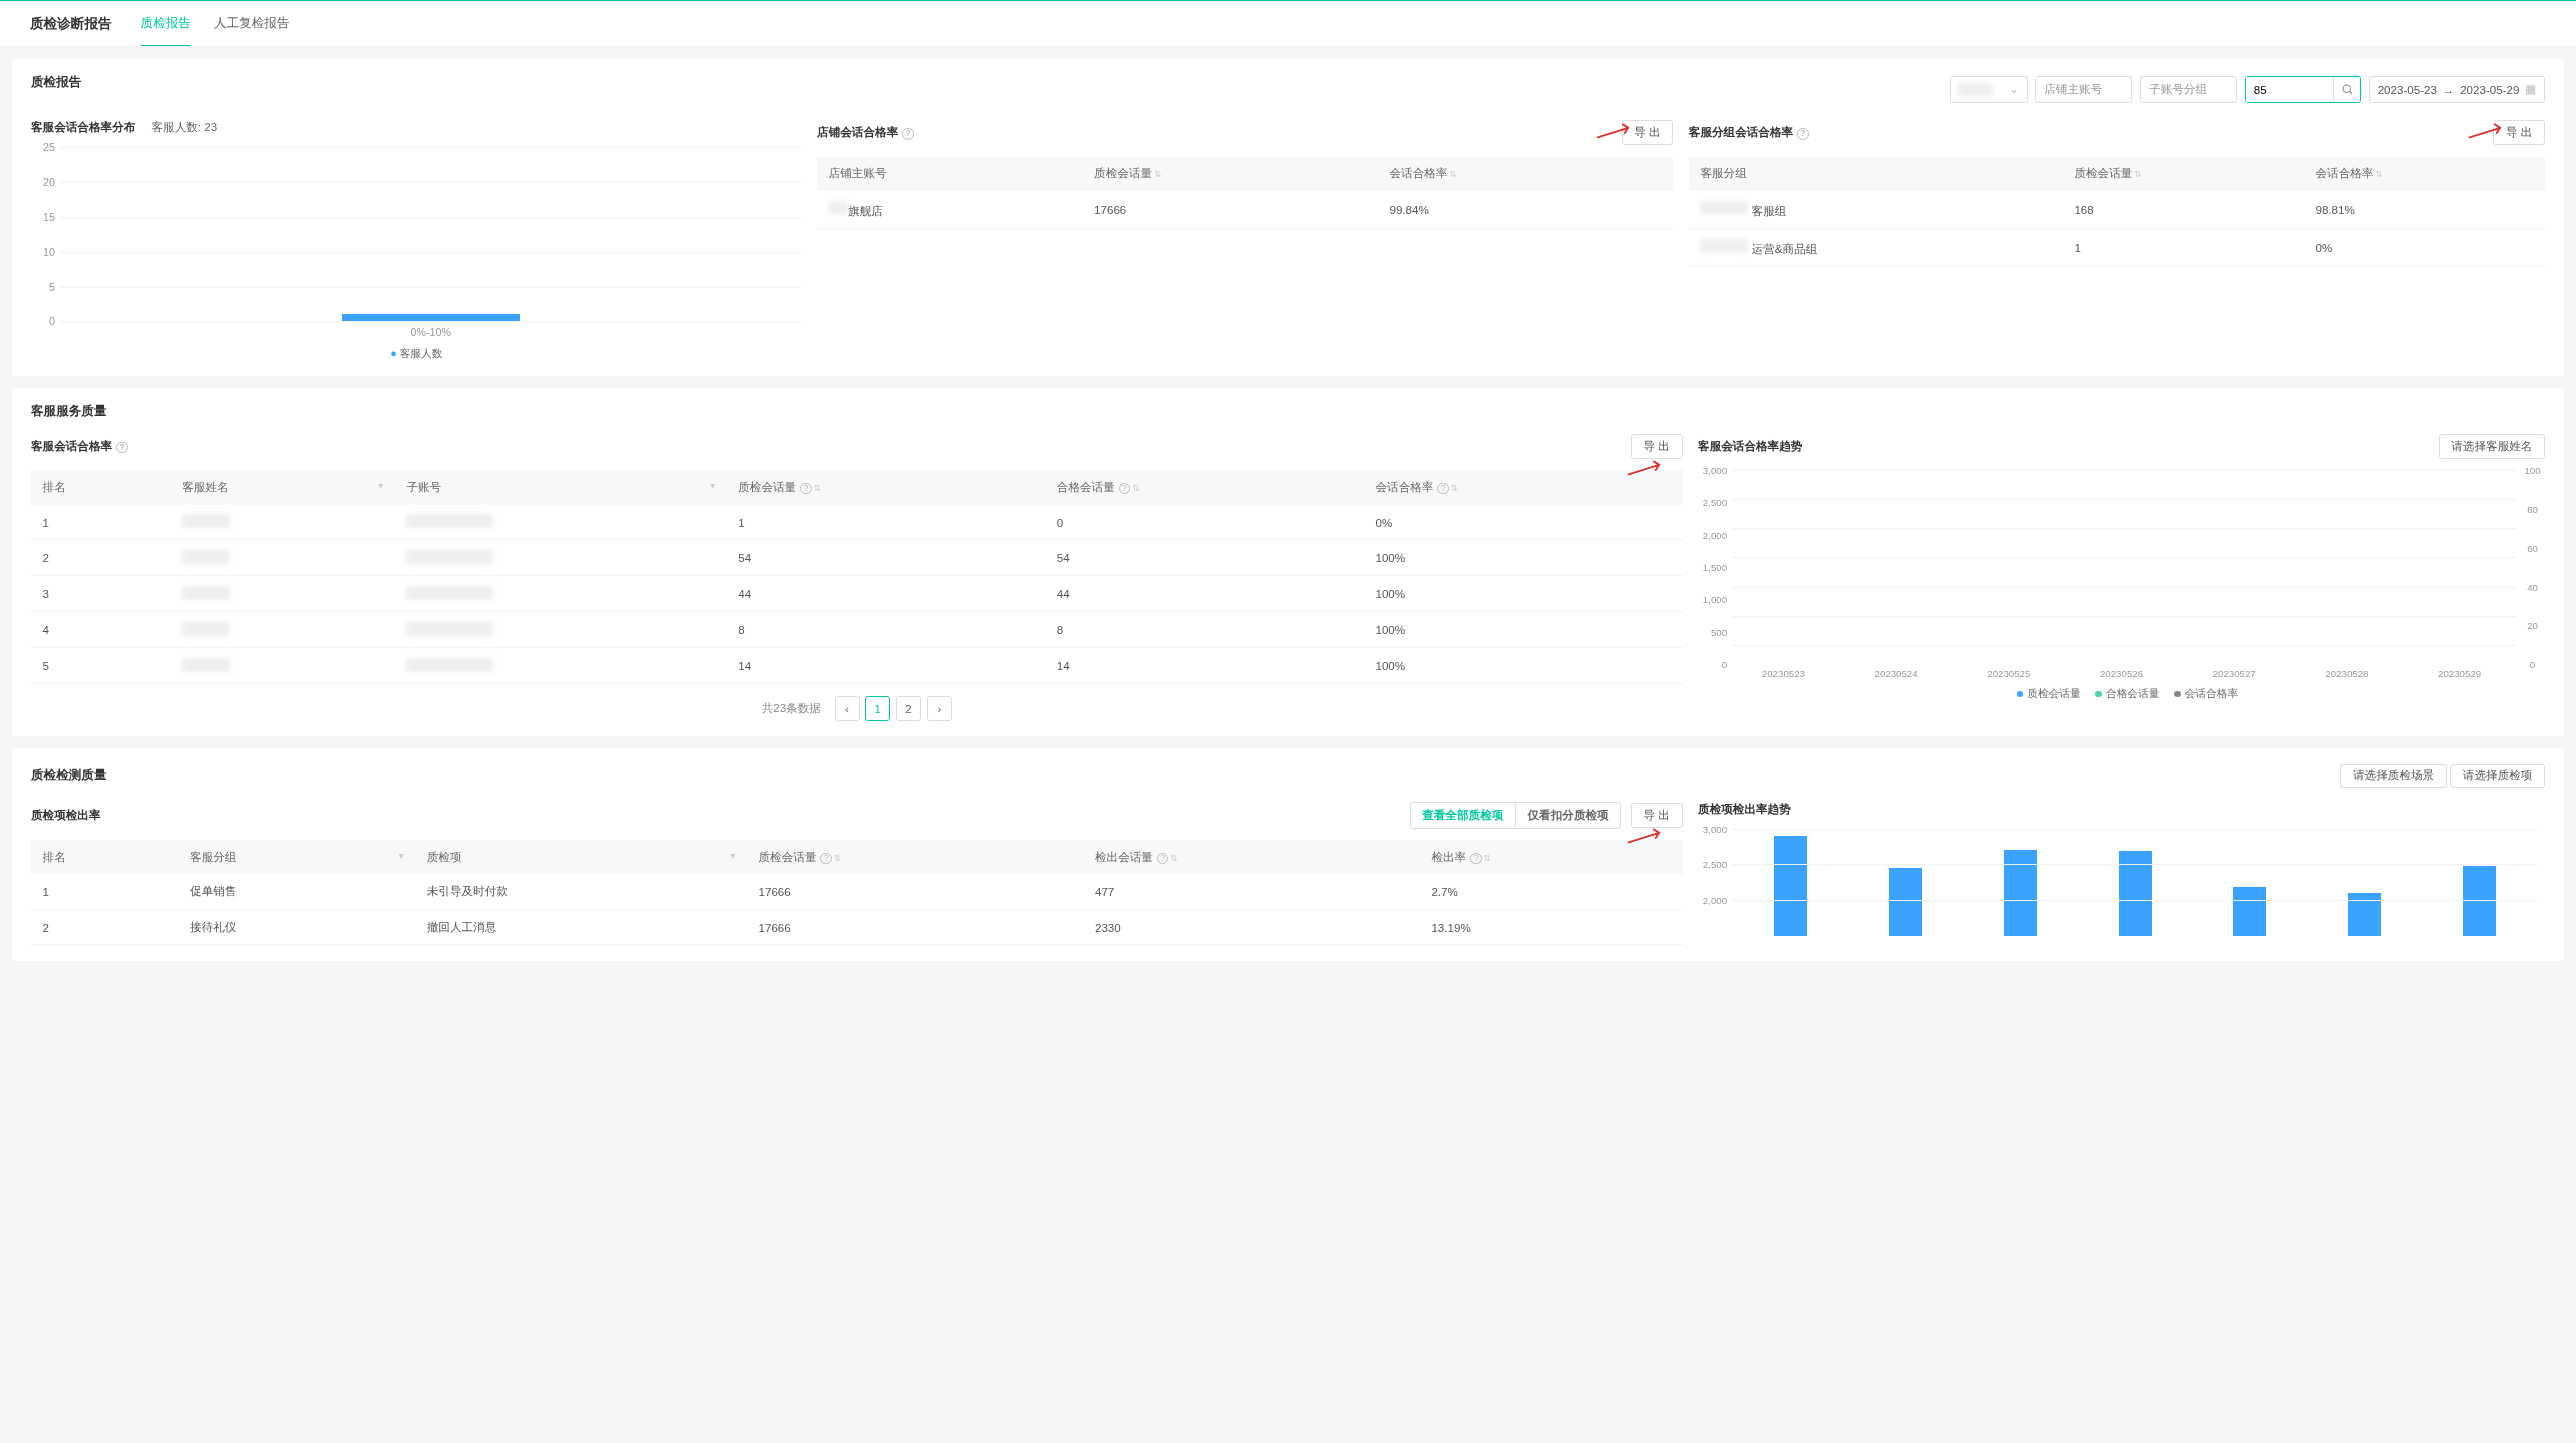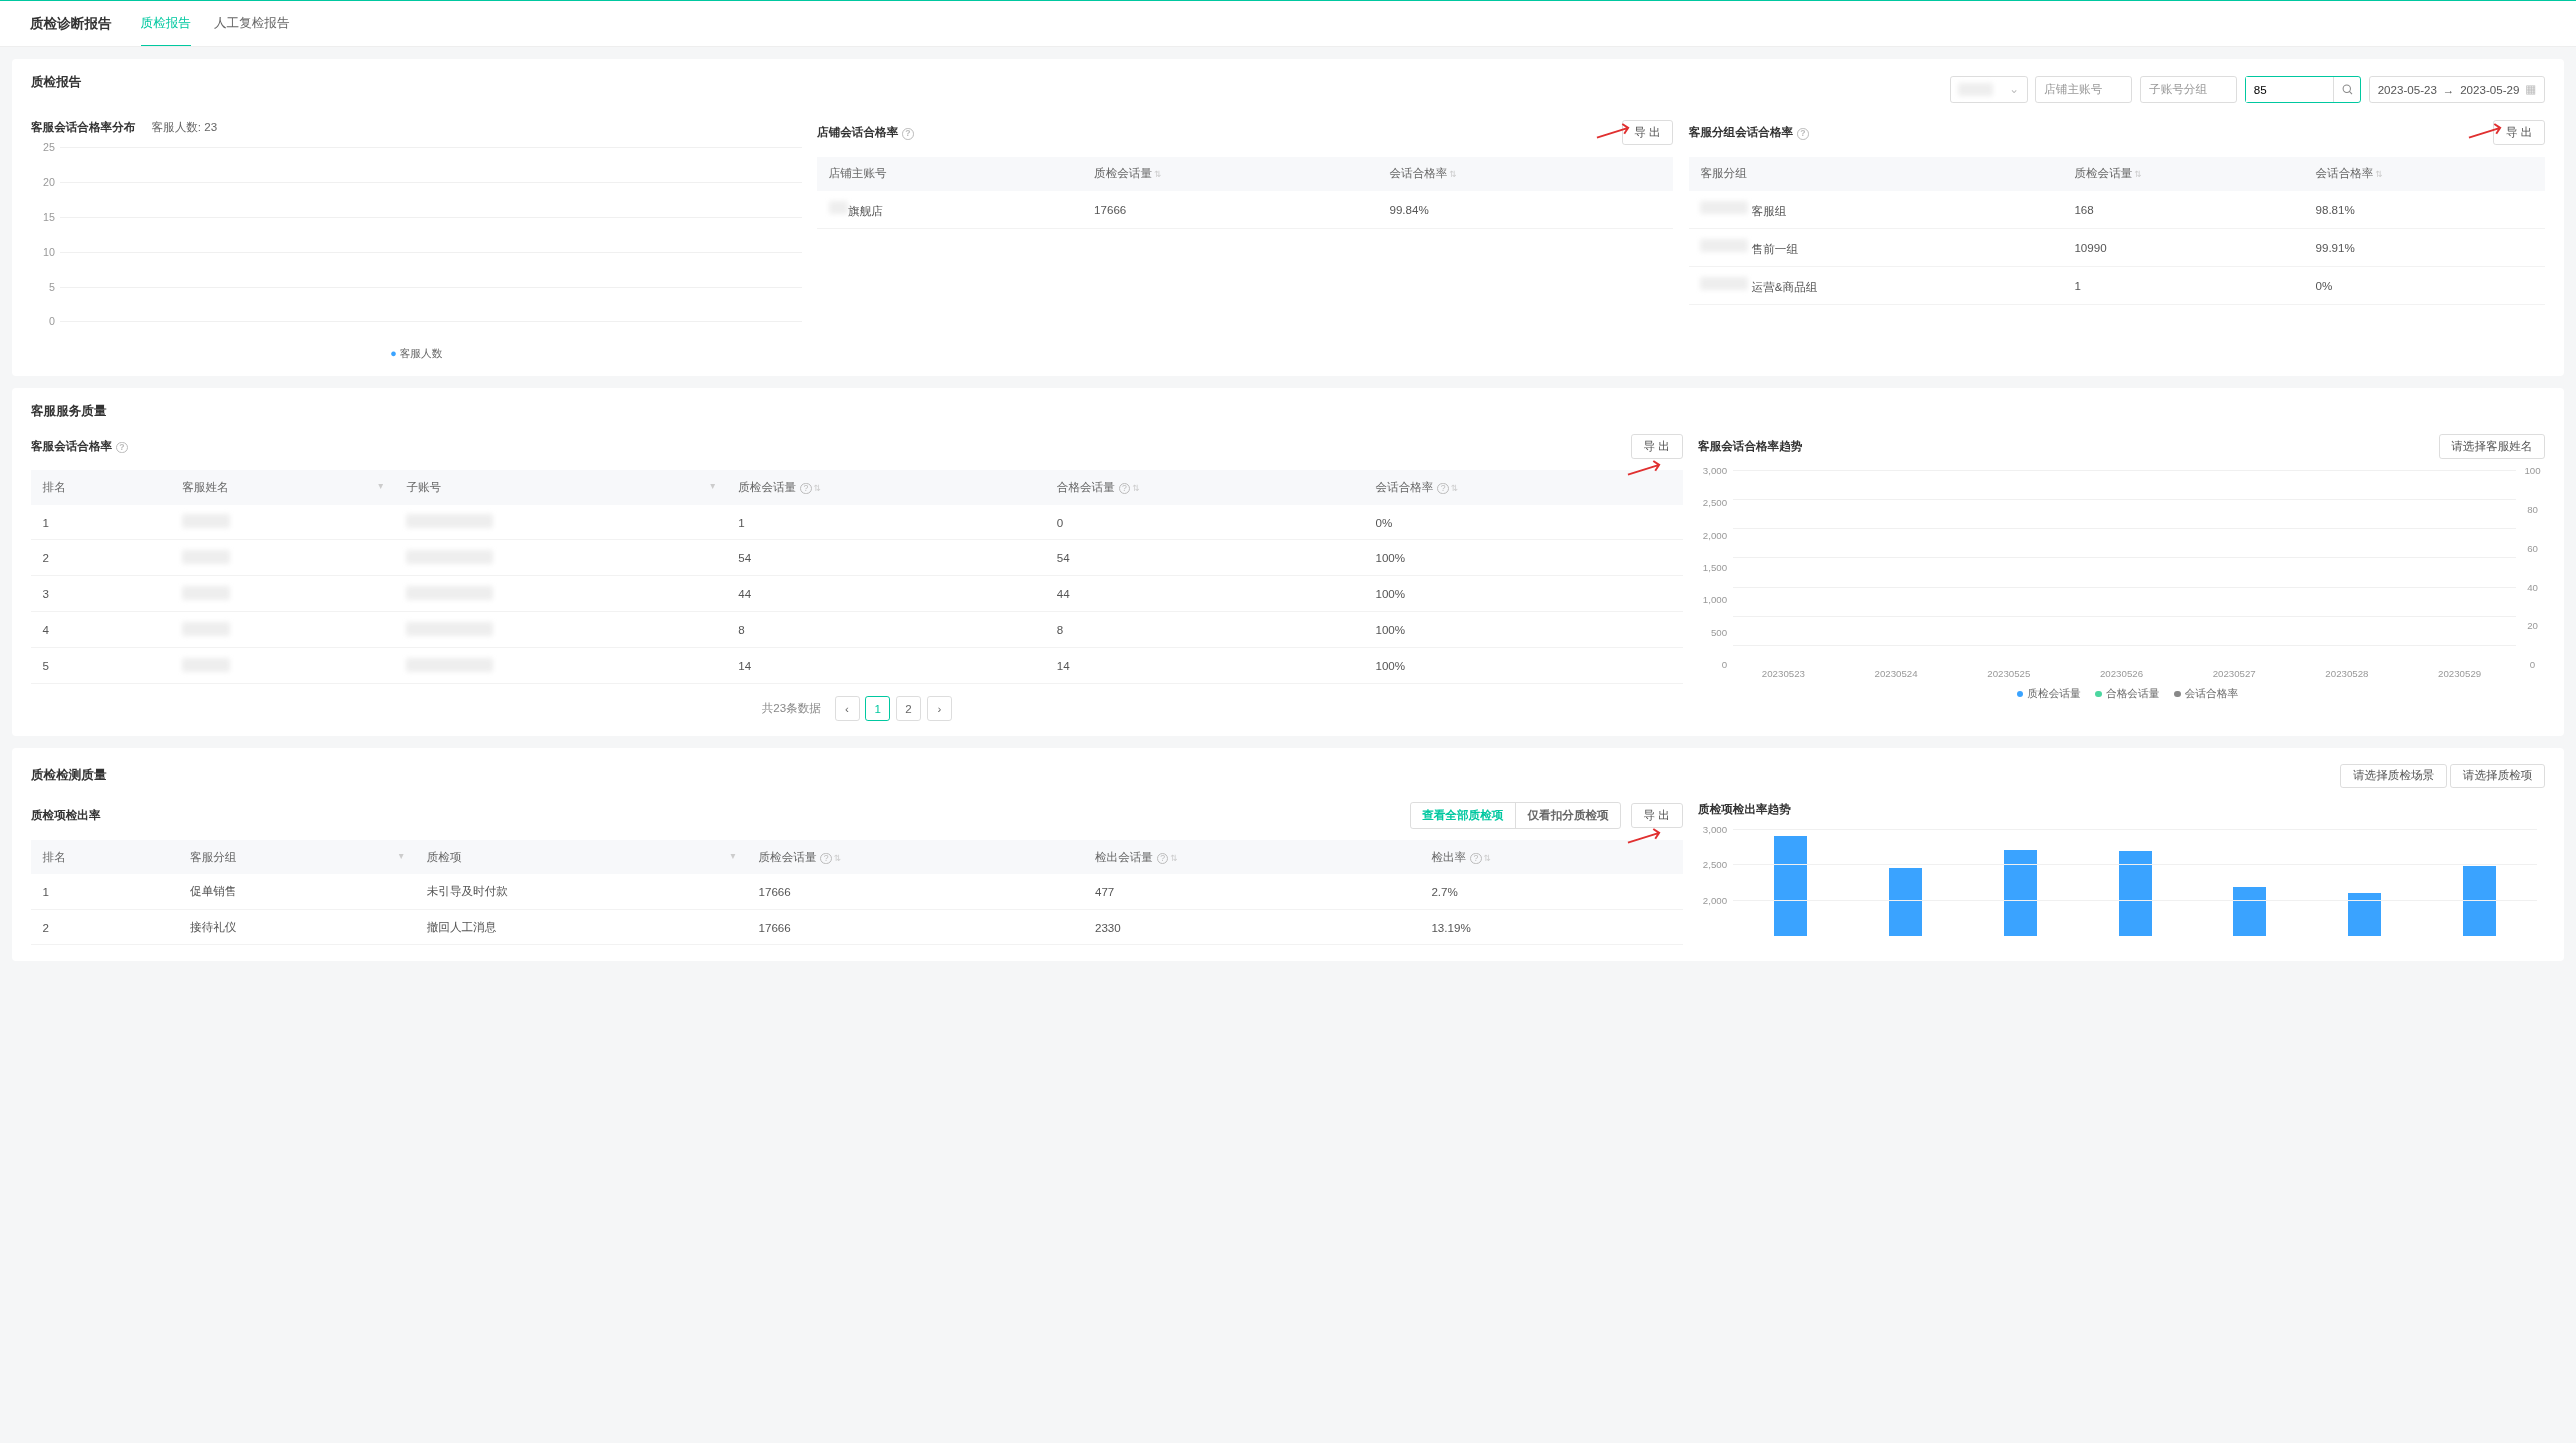--- a/index.html
+++ b/index.html
@@ -134,20 +134,24 @@
             <div class="bc-ylabel" style="top: 140px;">5</div>
             <div class="bc-gridline" style="top: 105px; position: absolute; left: 29px; right: 0px;"></div>
             <div class="bc-ylabel" style="top: 105px; text-align: right;">10</div>
             <div class="bc-gridline" style="top: 70px; position: absolute; left: 29px; right: 0px;"></div>
             <div class="bc-ylabel" style="top: 70px;">15</div>
             <div class="bc-gridline" style="top: 35px; position: absolute; left: 29px; right: 0px;"></div>
             <div class="bc-ylabel" style="top: 35px;">20</div>
             <div class="bc-gridline" style="top: 0px; position: absolute; left: 29px; right: 0px;"></div>
             <div class="bc-ylabel" style="top: 0px;">25</div>
             <div class="bc-bars" style="height: 174px;">
+              <div class="bc-barwrap" style="position: relative; height: 100%; justify-content: flex-end; display: flex; flex-direction: column; align-items: center;">
+                <div class="bc-bar" style="height: 7px;"></div>
+                <div style="position: absolute; bottom: -17.4px; font-size: 10.7px; color: rgb(153, 153, 153);">0%-10%</div>
+              </div>
             </div>
           </div>
         <div class="bc-legend">客服人数</div>
       </div>
 
       <div style="position:relative">
         <div class="subhead">
           <span><span>店铺会话合格率</span><span class="info-icon">?</span></span>
           <button class="btn">导 出</button>
         </div>
@@ -190,25 +194,20 @@
             <th>客服分组</th>
             <th><span>质检会话量</span><span class="sort-icon">⇅</span></th>
             <th><span>会话合格率</span><span class="sort-icon">⇅</span></th>
           </tr>
             </thead>
           <tbody id="group-rate-body">
               <tr>
                 <td><span class="blur"></span>&nbsp;客服组</td>
                 <td>168</td>
                 <td>98.81%</td>
-              </tr>
-              <tr>
-                <td><span class="blur"></span>&nbsp;售前一组</td>
-                <td>10990</td>
-                <td>99.91%</td>
               </tr>
               <tr>
                 <td><span class="blur"></span>&nbsp;运营&amp;商品组</td>
                 <td>1</td>
                 <td>0%</td>
               </tr>
             </tbody>
         </table>
       </div>
     </div>

